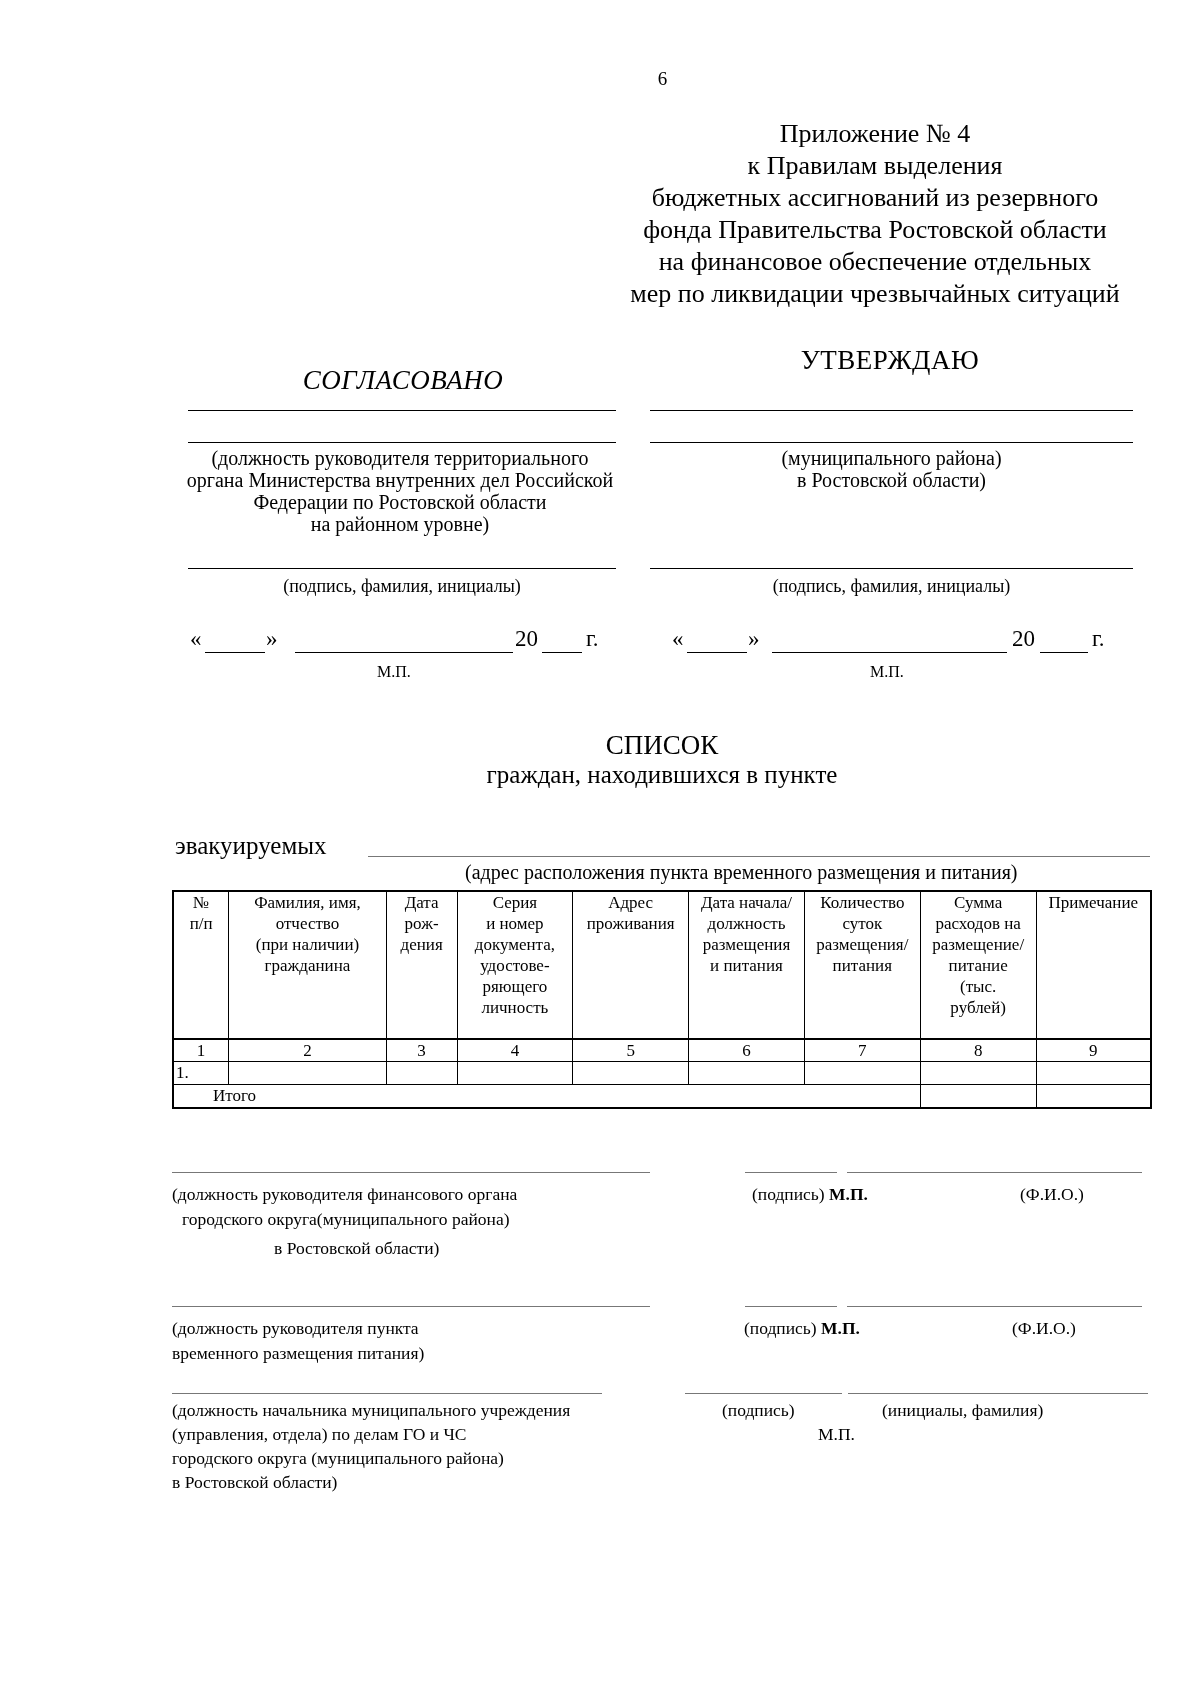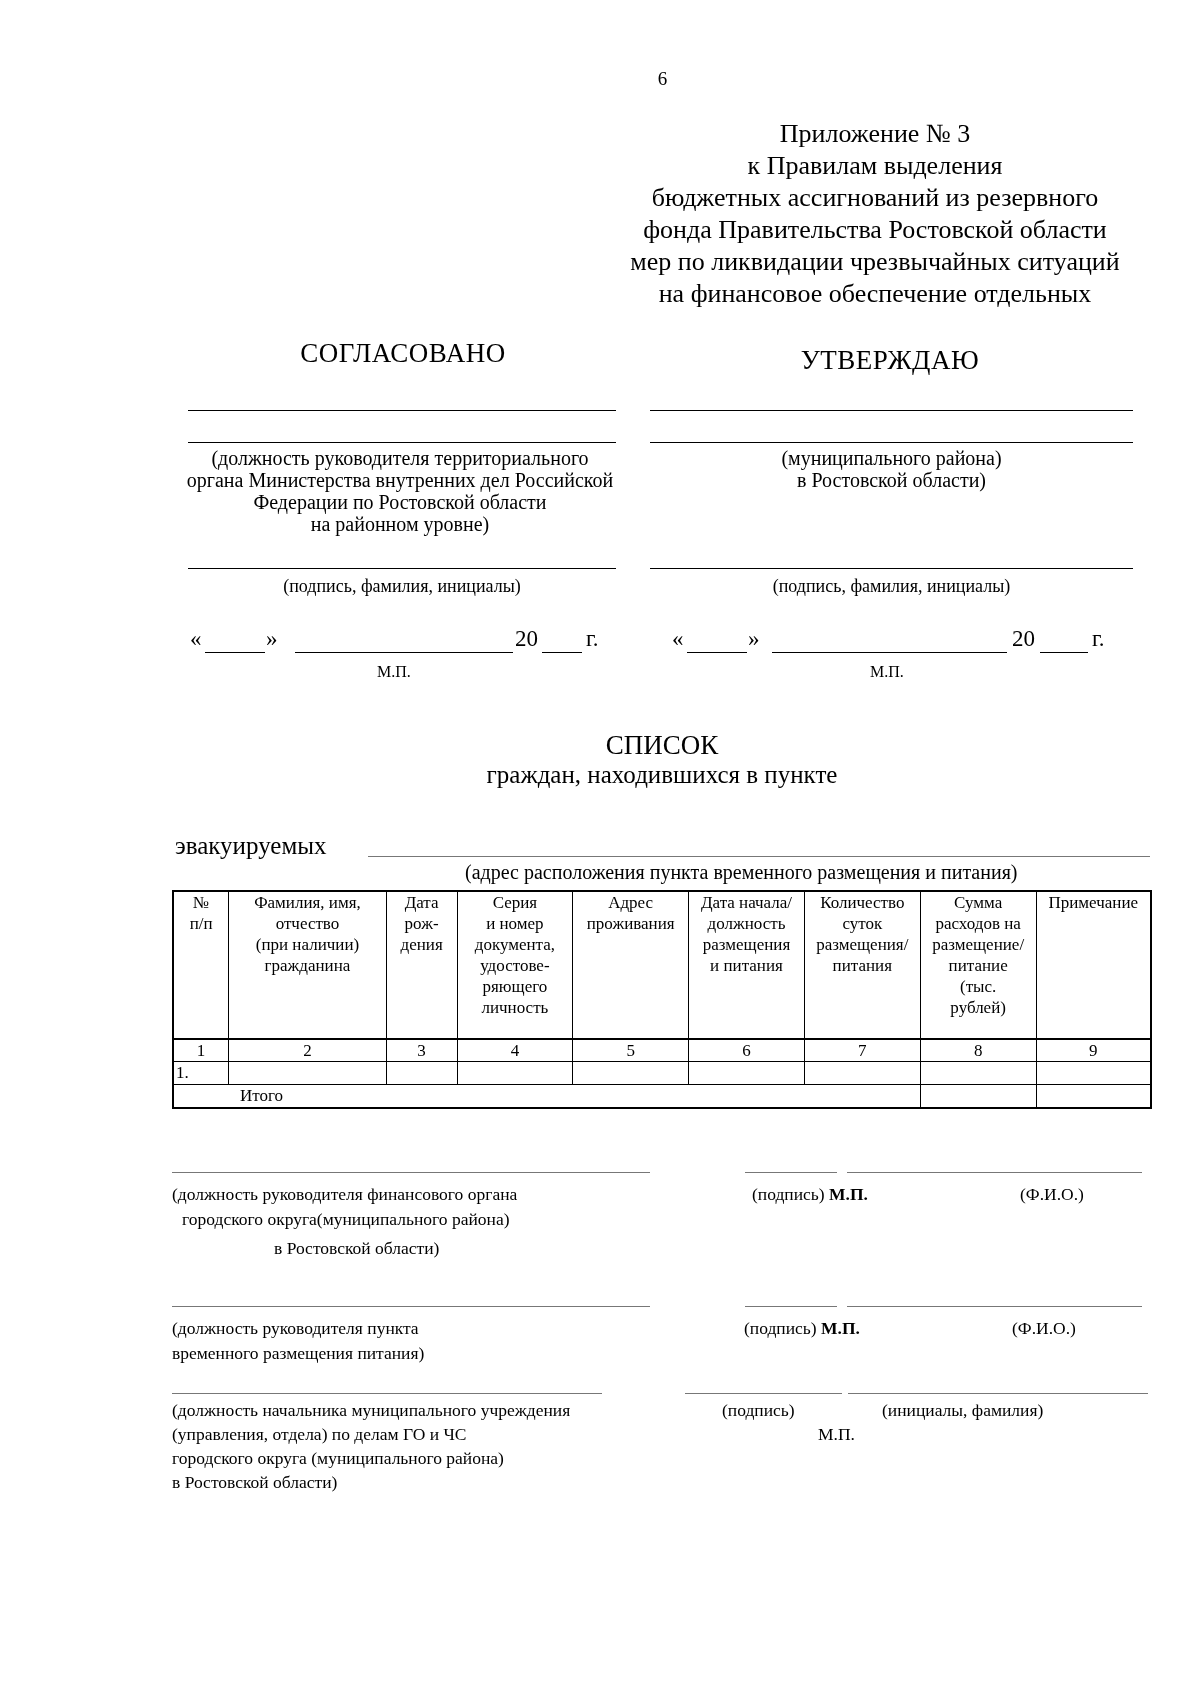--- a/index.html
+++ b/index.html
@@ -35,30 +35,30 @@
   table.grid tr.total-row td { height: 22px; text-align: left; }
 
   .foot { font-size: 17.5px; line-height: 25px; }
 </style>
 </head>
 <body>
 
 <div class="abs page-num">6</div>
 
 <div class="abs appendix">
-  <div>Приложение № 3</div>
+  <div>Приложение № 4</div>
   <div>к Правилам выделения</div>
   <div>бюджетных ассигнований из резервного</div>
   <div>фонда Правительства Ростовской области</div>
+  <div>на финансовое обеспечение отдельных</div>
   <div>мер по ликвидации чрезвычайных ситуаций</div>
-  <div>на финансовое обеспечение отдельных</div>
-</div>
-
-<div>
-  <div class="abs heading center" style="left:188px;width:430px;top:338px;">СОГЛАСОВАНО</div>
+</div>
+
+<div>
+  <div class="abs heading center" style="left:188px;width:430px;top:365px;font-style:italic;">СОГЛАСОВАНО</div>
   <div class="line" style="left:188px;width:428px;top:410px;"></div>
   <div class="line" style="left:188px;width:428px;top:442px;"></div>
   <div class="abs small center" style="left:170px;width:460px;top:447px;">
     <div>(должность руководителя территориального</div>
     <div>органа Министерства внутренних дел Российской</div>
     <div>Федерации по Ростовской области</div>
     <div>на районном уровне)</div>
   </div>
   <div class="line" style="left:188px;width:428px;top:568px;"></div>
   <div class="abs sig-cap center" style="left:188px;width:428px;top:576px;">(подпись, фамилия, инициалы)</div>
@@ -185,21 +185,21 @@
     <td></td>
     <td></td>
     <td></td>
     <td></td>
     <td></td>
     <td></td>
     <td></td>
     <td></td>
   </tr>
   <tr class="total-row">
-    <td colspan="7" style="padding-left:66px;">Итого</td>
+    <td colspan="7" style="padding-left:39px;">Итого</td>
     <td></td>
     <td></td>
   </tr>
 </tbody>
   </table>
 
 <div>
   <div class="line grey" style="left:172px;width:478px;top:1172px;"></div>
   <div class="line grey" style="left:745px;width:92px;top:1172px;"></div>
   <div class="line grey" style="left:847px;width:295px;top:1172px;"></div>

